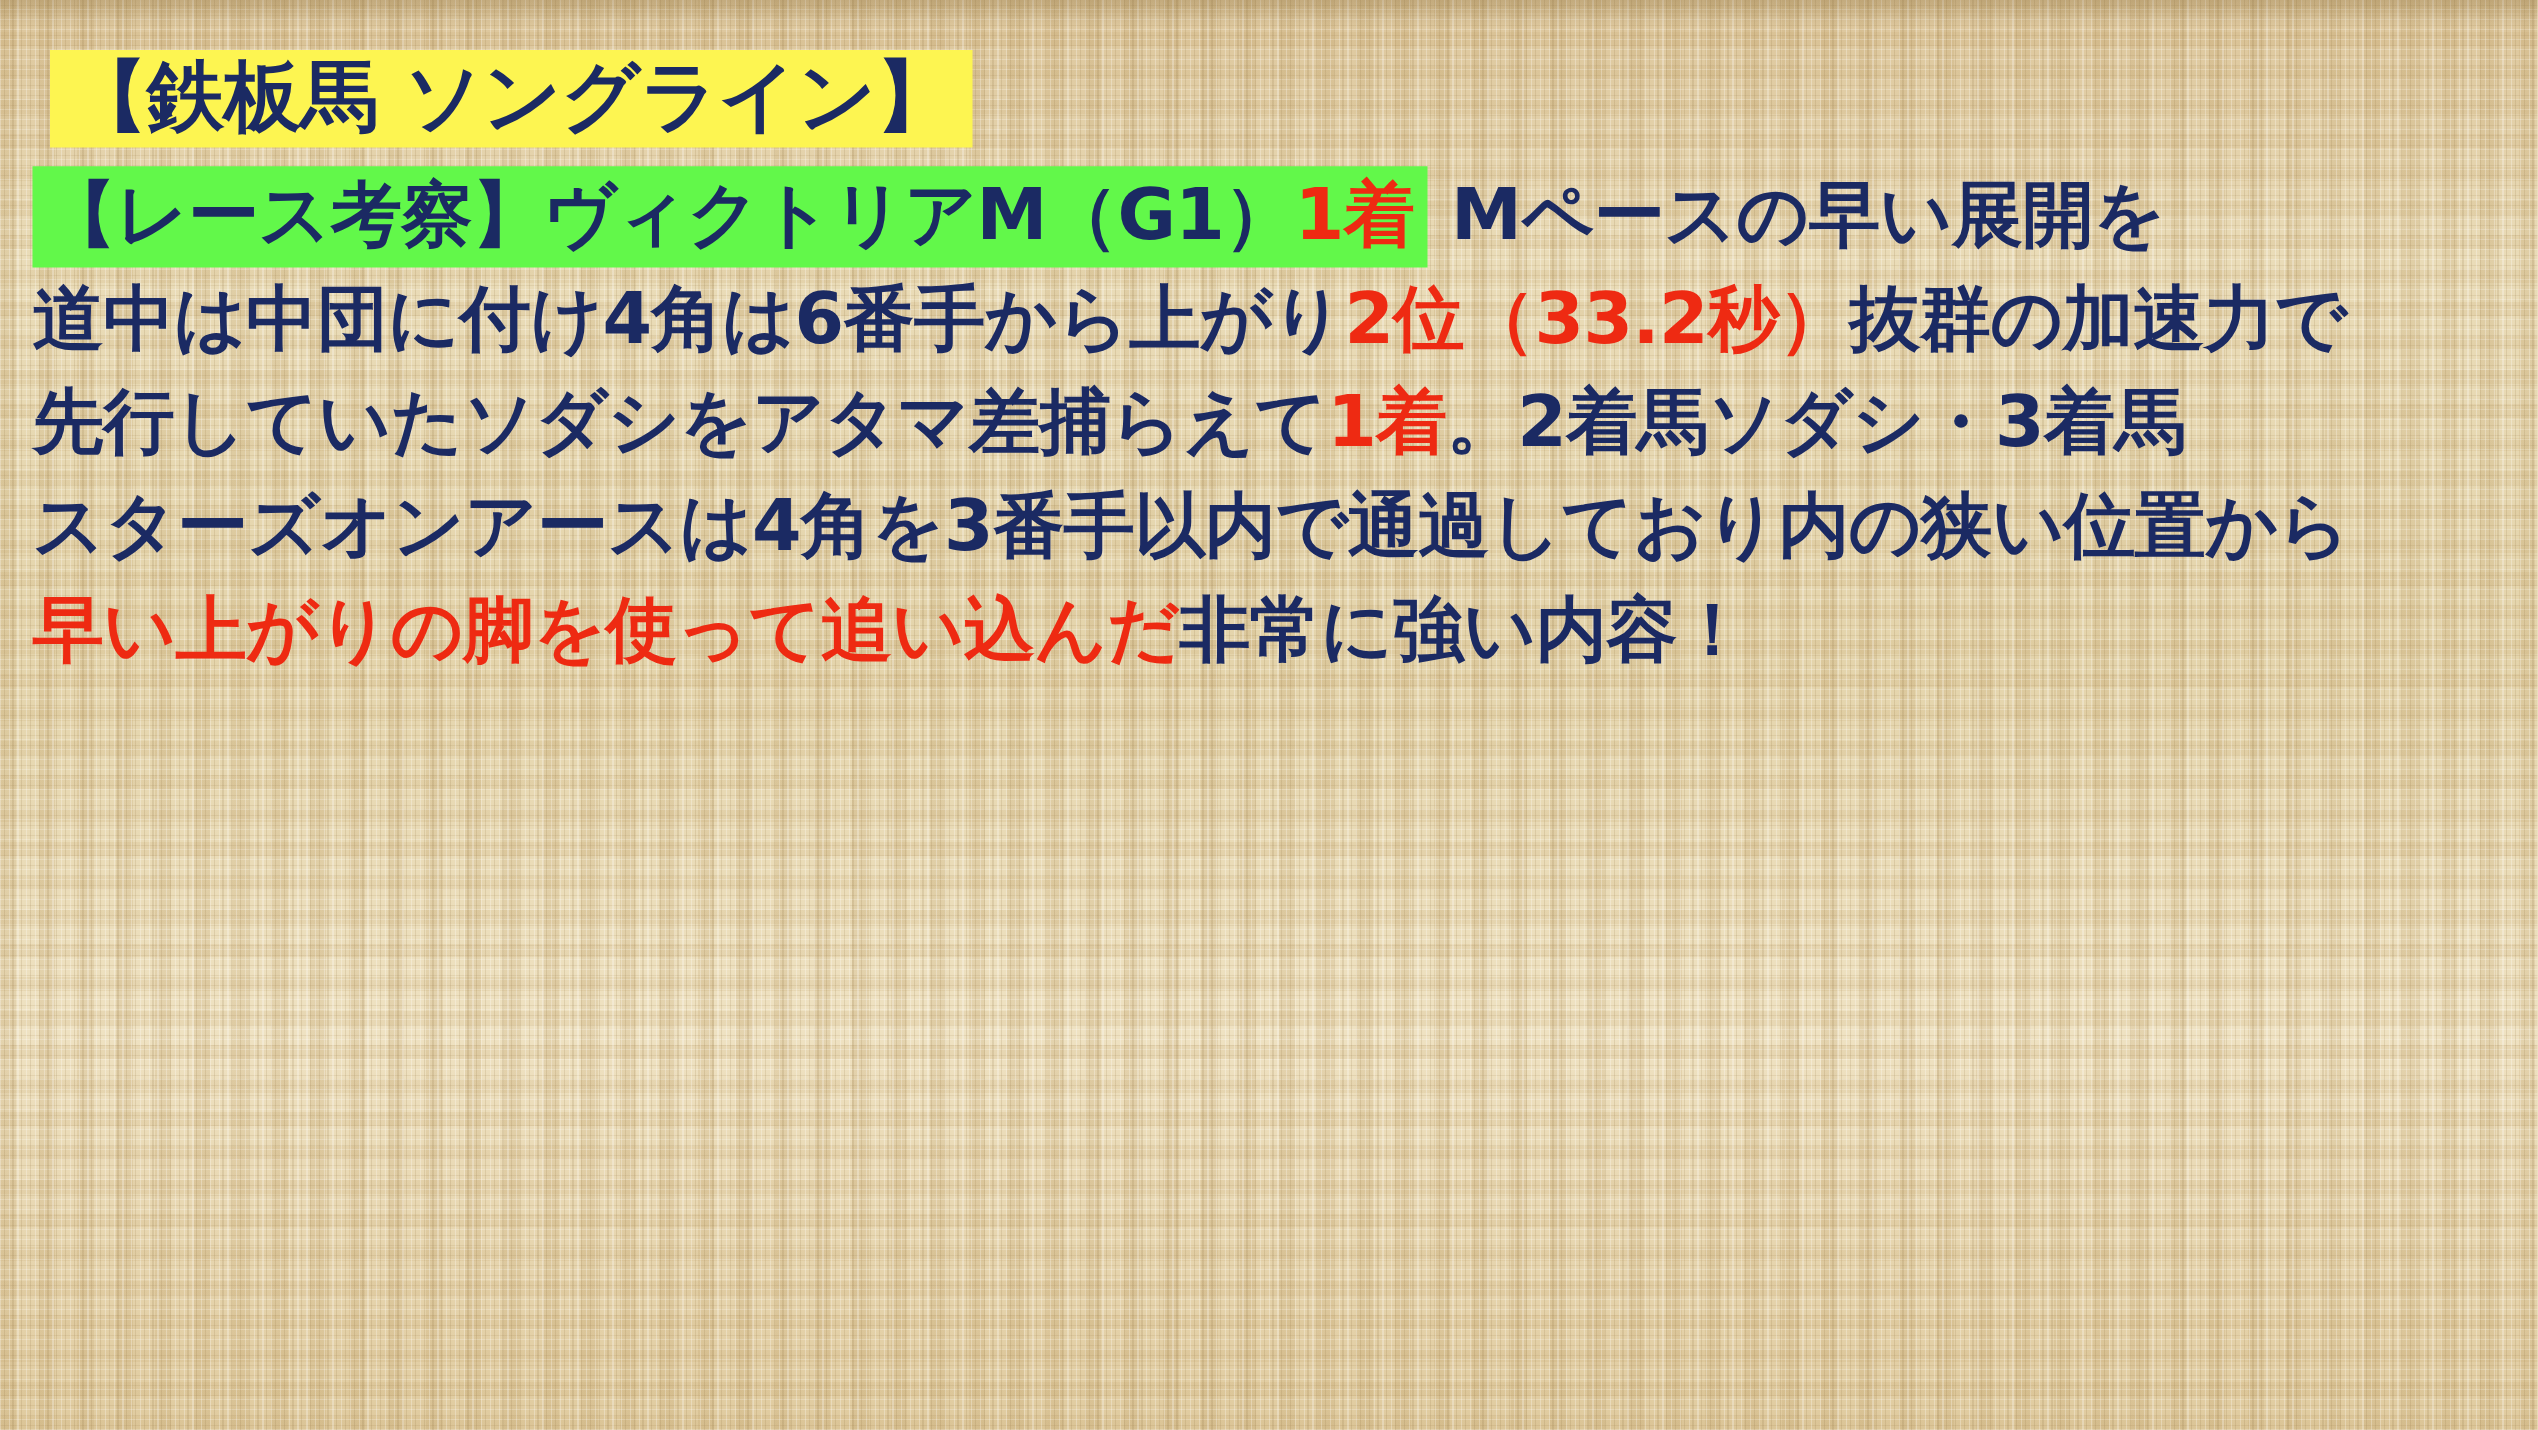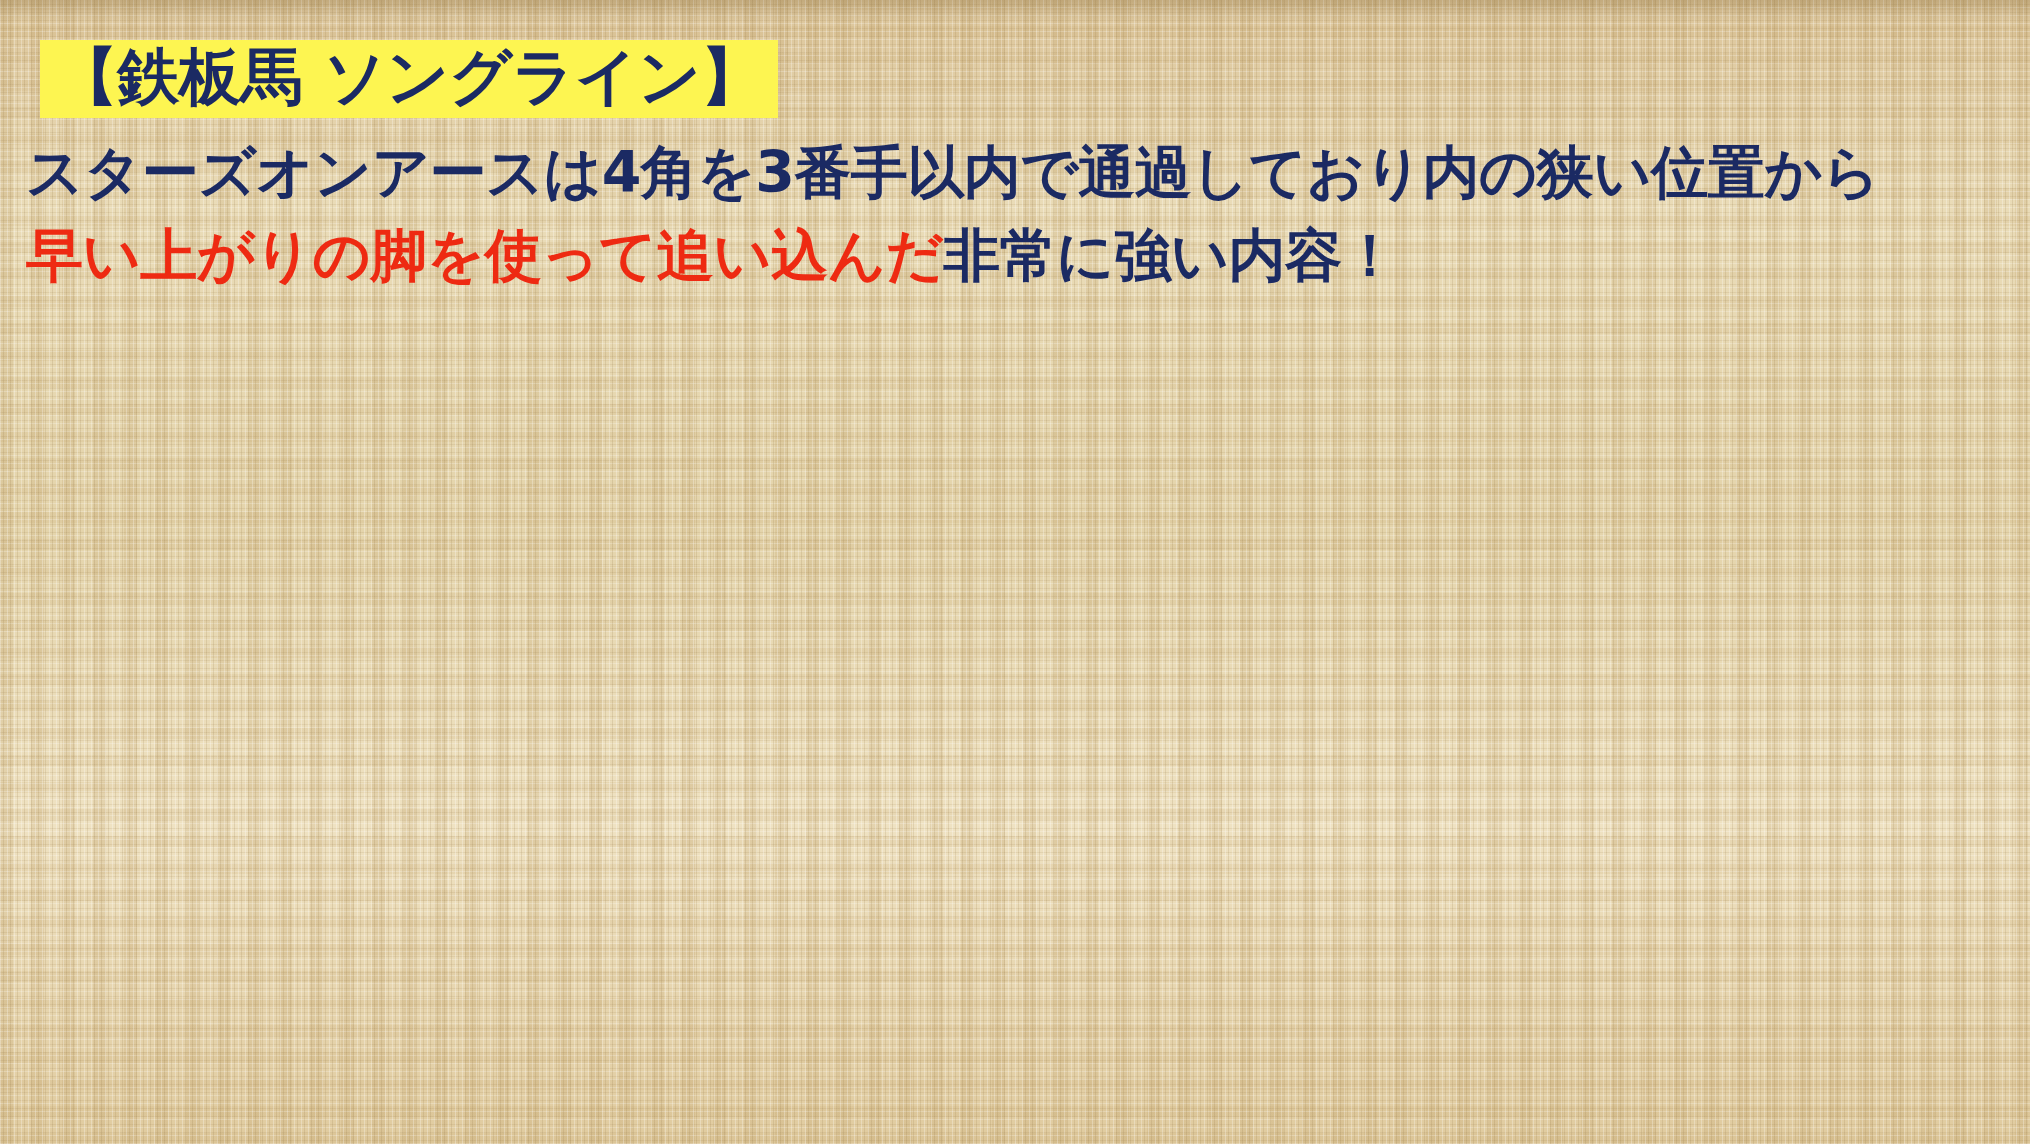--- a/index.html
+++ b/index.html
@@ -128,22 +128,31 @@
 </head>
 <body>
 
 <div id="poster">
   <div class="content">
 
     <div class="line title-line">
       <span class="hl">【鉄板馬 ソングライン】</span>
     </div>
 
+    <div class="line body-line">
+      <span class="hl-green"><span>【レース考察】ヴィクトリアM（G1）</span><span class="red">1着</span></span><span> Mペースの早い展開を</span>
+    </div>
 
+    <div class="line body-line">
+      <span>道中は中団に付け4角は6番手から上がり</span><span class="red">2位（33.2秒）</span><span>抜群の加速力で</span>
+    </div>
 
+    <div class="line body-line">
+      <span>先行していたソダシをアタマ差捕らえて</span><span class="red">1着</span><span>。2着馬ソダシ・3着馬</span>
+    </div>
 
     <div class="line body-line">
       <span>スターズオンアースは4角を3番手以内で通過しており内の狭い位置から</span>
     </div>
 
     <div class="line body-line">
       <span class="red">早い上がりの脚を使って追い込んだ</span><span>非常に強い内容！</span>
     </div>
 
 

